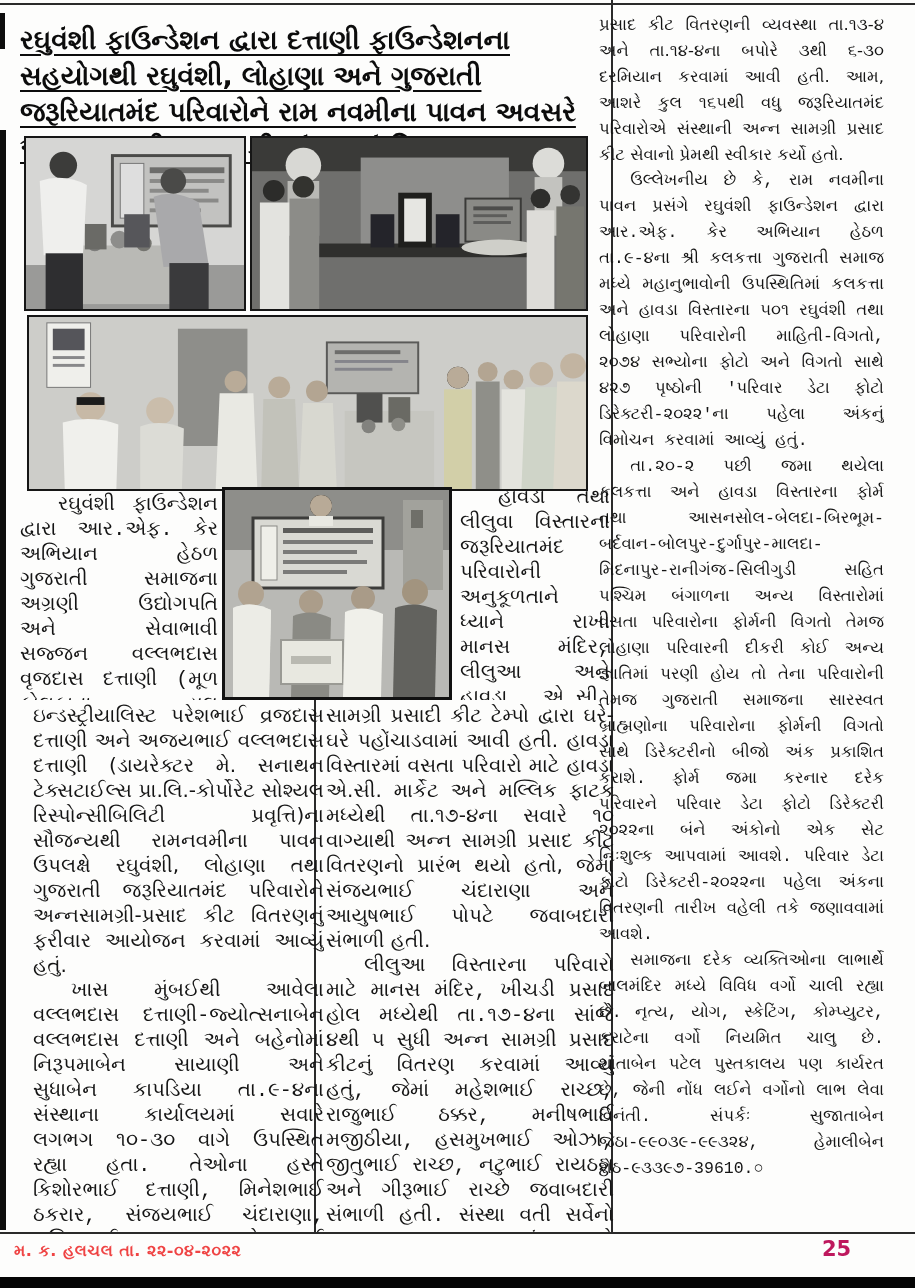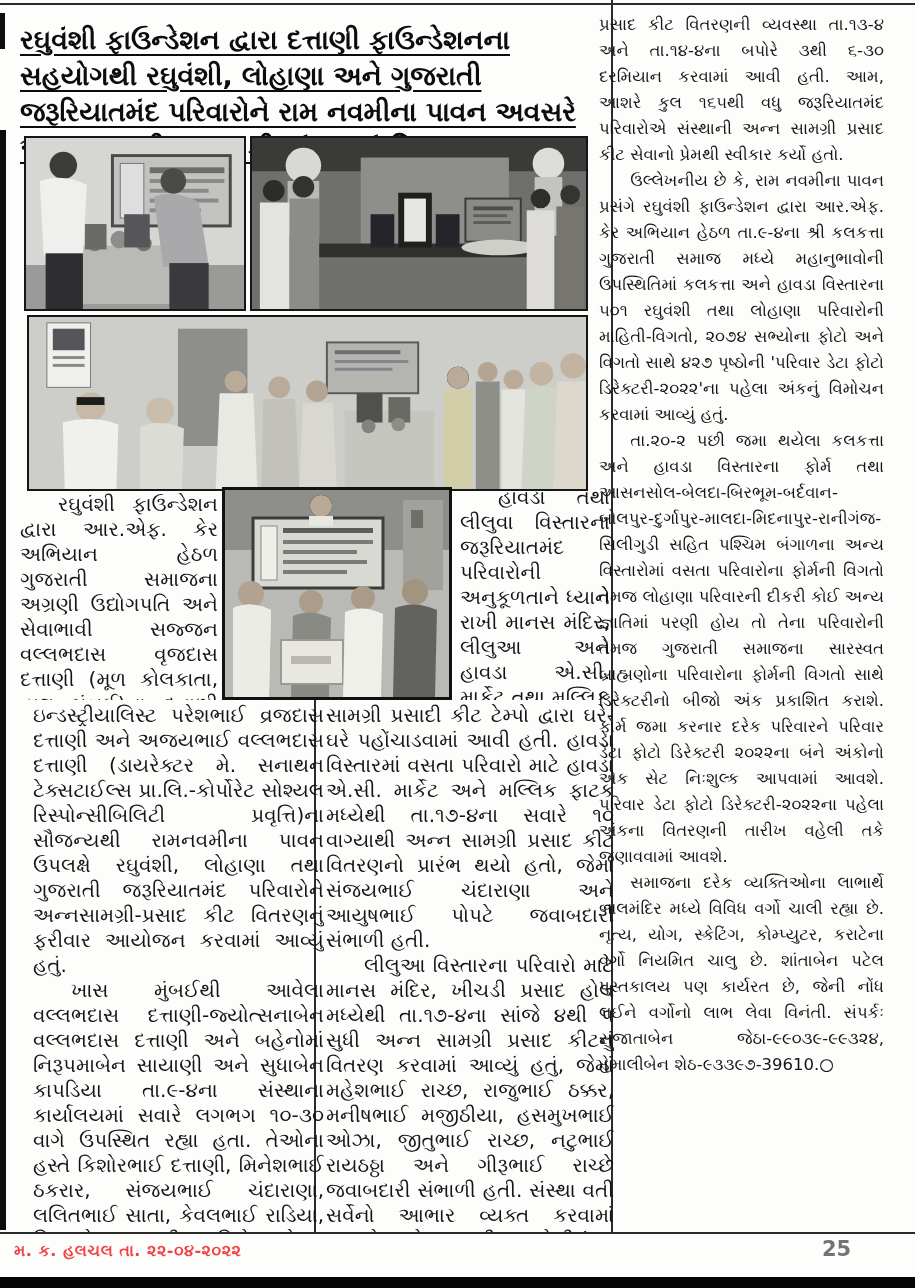--- a/index.html
+++ b/index.html
@@ -26,42 +26,42 @@
     letter-spacing:-0.2px;
   }
 
   
   .bodytext{
     text-align:justify;color:#141414;overflow:hidden;
   }
   .col-sm{font-size:20px;line-height:25px;}
   .col-rt{font-size:16.5px;line-height:26px;}
   .bodytext p{margin:0;}
-  .bodytext p.indent{text-indent:1.9em;}
+  .bodytext p.indent{text-indent:1.9em;font-family:Liberation Mono, monospace;}
   .subhead-line{font-weight:bold;margin-top:2px;}
   .subhead-line .sh{
     text-decoration:underline;text-decoration-thickness:1.5px;
     text-underline-offset:3px;
   }
 
   
   .photo{
     background:#bdbdbd;border:2px solid #161616;
     overflow:hidden;box-sizing:border-box;
   }
   .photo svg{display:block;width:100%;height:100%;}
   .inset-photo{border:3px solid #111;}
 
   
   .footer-text{
     left:14px;top:1241px;font-size:16px;font-weight:bold;color:#ef4444;
     letter-spacing:0.5px;
   }
   .page-num{
-    left:822px;top:1237px;font-size:21px;font-weight:bold;color:#737373;
+    left:822px;top:1237px;font-size:21px;font-weight:bold;color:#be185d;
   }
   .bottom-bar{left:0;top:1277px;width:915px;height:11px;background:#050505;}
   .edge-artifact{background:#0d0d0d;}
 </style>
 </head>
 <body>
 
 <div class="page">
 
   <div class="abs rule-h" style="left:0;top:3px;width:915px;height:2px;"></div>

